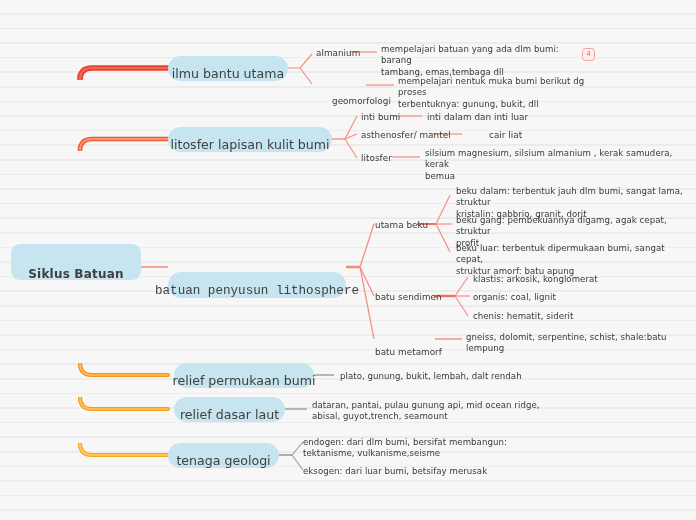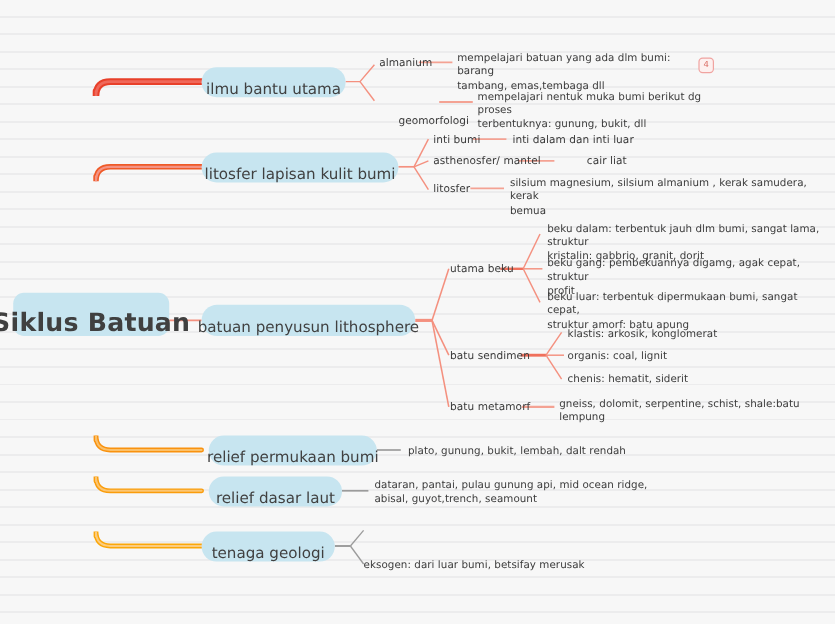--- a/index.html
+++ b/index.html
@@ -47,21 +47,21 @@
     color: #404040;
     display: flex;
     align-items: flex-end;
     justify-content: center;
     white-space: nowrap;
     line-height: 1;
   }
 
   .node.root {
     border-radius: 9px;
-    font-size: 21px;
+    font-size: 12px;
     font-weight: bold;
     letter-spacing: 0.2px;
     padding: 0 14px;
   }
 
   .node.branch {
     border-radius: 999px;
     font-size: 12.6px;
     font-weight: normal;
     padding: 0 15px;
@@ -186,21 +186,21 @@
   </div>
 
   <div class="node branch" style="left:168px; top:56px; width:120px; height:25px;">
     <span>ilmu bantu utama</span>
   </div>
 
   <div class="node branch" style="left:168px; top:127px; width:164px; height:25px;">
     <span>litosfer lapisan kulit bumi</span>
   </div>
 
-  <div class="node branch" style="left:168px; top:254px; width:178px; height:26px;">
+  <div class="node branch" style="left:168px; top:272px; width:178px; height:26px;font-family:Liberation Mono, monospace;">
     <span>batuan penyusun lithosphere</span>
   </div>
 
   <div class="node branch" style="left:174px; top:363px; width:140px; height:25px;">
     <span>relief permukaan bumi</span>
   </div>
 
   <div class="node branch" style="left:174px; top:397px; width:111px; height:25px;">
     <span>relief dasar laut</span>
   </div>
@@ -234,24 +234,26 @@
   <div class="lbl" style="left:456px; top:215px; width:232px;">beku gang: pembekuannya digamg, agak cepat, struktur
 profit</div>
   <div class="lbl" style="left:456px; top:243px; width:232px;">beku luar: terbentuk dipermukaan bumi, sangat cepat,
 struktur amorf: batu apung</div>
 
   <div class="lbl mid" style="left:375px; top:292px;">batu sendimen</div>
   <div class="lbl" style="left:473px; top:274px; width:210px;">klastis: arkosik, konglomerat</div>
   <div class="lbl" style="left:473px; top:292px; width:210px;">organis: coal, lignit</div>
   <div class="lbl" style="left:473px; top:311px; width:210px;">chenis: hematit, siderit</div>
 
-  <div class="lbl mid" style="left:375px; top:335px;">batu metamorf</div>
+  <div class="lbl mid" style="left:375px; top:347px;">batu metamorf</div>
   <div class="lbl" style="left:466px; top:332px; width:224px;">gneiss, dolomit, serpentine, schist, shale:batu
 lempung</div>
 
   <div class="lbl" style="left:340px; top:371px; width:240px;">plato, gunung, bukit, lembah, dalt rendah</div>
 
   <div class="lbl" style="left:312px; top:400px; width:250px;">dataran, pantai, pulau gunung api, mid ocean ridge,
 abisal, guyot,trench, seamount</div>
 
+  <div class="lbl" style="left:303px; top:437px; width:240px;">endogen: dari dlm bumi, bersifat membangun:
+tektanisme, vulkanisme,seisme</div>
   <div class="lbl" style="left:303px; top:466px; width:240px;">eksogen: dari luar bumi, betsifay merusak</div>
 
 </div>
 
 </body></html>

